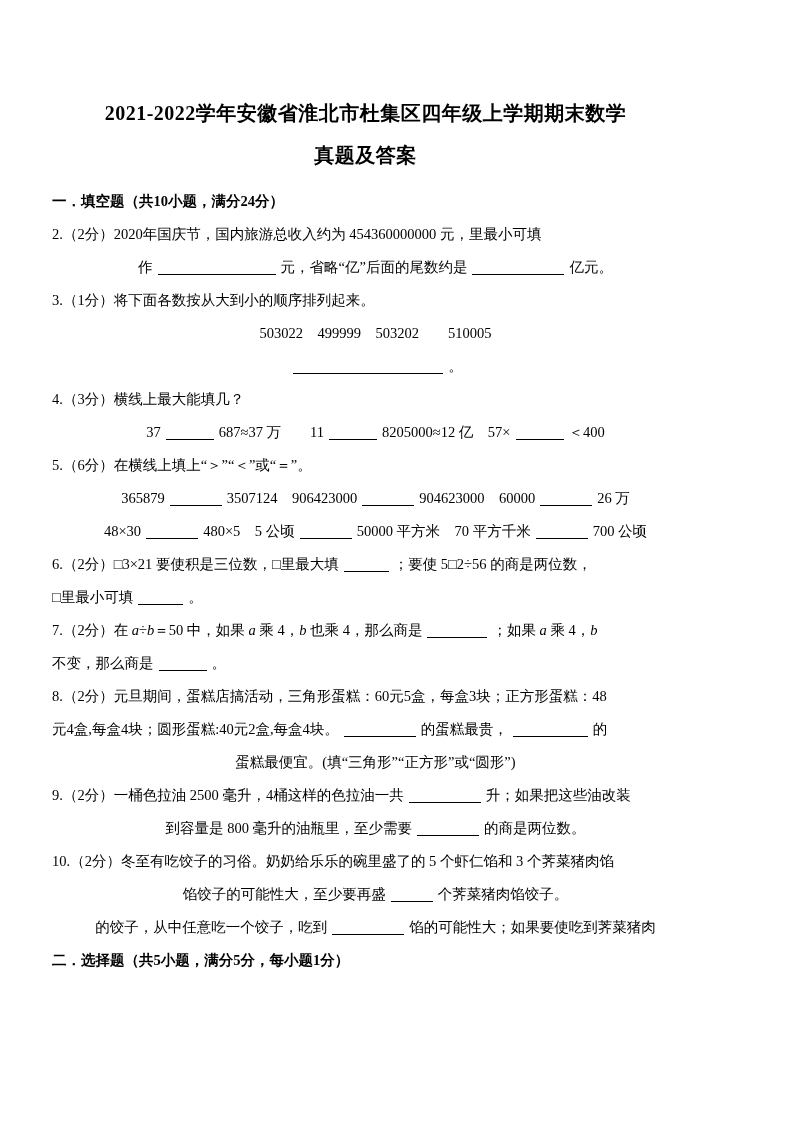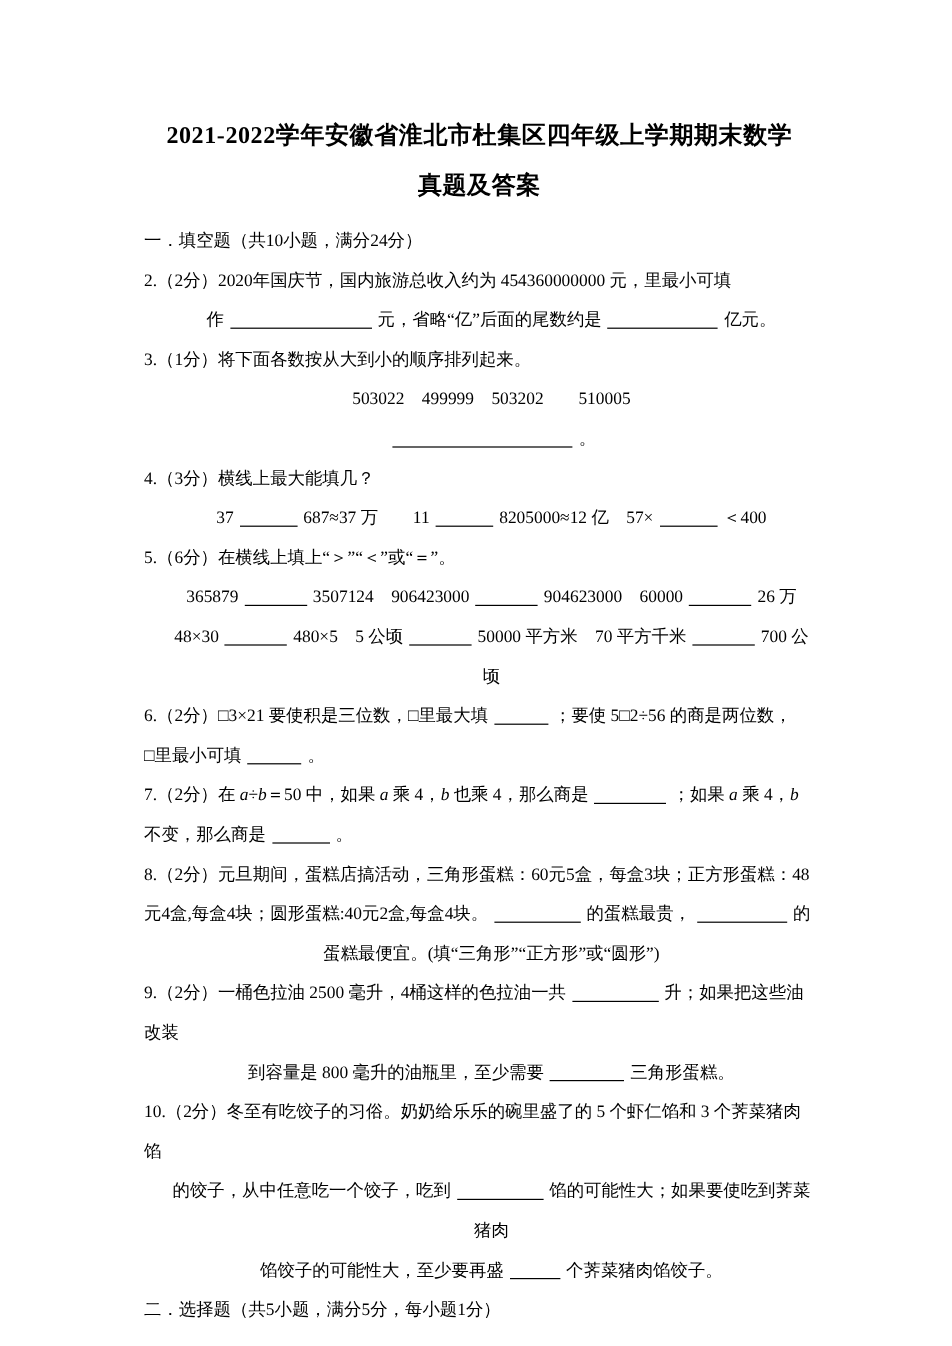--- a/index.html
+++ b/index.html
@@ -8,35 +8,35 @@
     height: 1122px;
     background: #ffffff;
     color: #000000;
     font-family: "Liberation Serif", "DejaVu Serif", serif;
     overflow: hidden;
   }
   .page {
     box-sizing: border-box;
     width: 793px;
     height: 1122px;
-    padding: 92px 114px 0 120px;
+    padding: 92px 114px 0 52px;
   }
   .title {
     text-align: center;
     font-weight: bold;
     font-size: 20px;
     line-height: 42px;
     letter-spacing: 0.5px;
   }
   .content {
     margin-top: 9px;
     font-size: 14.5px;
   }
   .section-header {
-    font-weight: normal;
+    font-weight: bold;
     line-height: 33px;
   }
   .q-line {
     line-height: 33px;
   }
   .q-line.indent {
     padding-left: 20px;
     text-align: center;
   }
   .blank {
@@ -90,22 +90,22 @@
         <div class="q-line"><span>7.（2分）在 </span><span class="variable">a</span><span>÷</span><span class="variable">b</span><span>＝50 中，如果 </span><span class="variable">a</span><span> 乘 4，</span><span class="variable">b</span><span> 也乘 4，那么商是</span><span class="blank" style="width: 60px;"></span><span>；如果 </span><span class="variable">a</span><span> 乘 4，</span><span class="variable">b</span></div>
         <div class="q-line"><span>不变，那么商是</span><span class="blank" style="width: 48px;"></span><span>。</span></div>
       </div>
       <div class="question">
         <div class="q-line"><span>8.（2分）元旦期间，蛋糕店搞活动，三角形蛋糕：60元5盒，每盒3块；正方形蛋糕：48</span></div>
         <div class="q-line"><span>元4盒,每盒4块；圆形蛋糕:40元2盒,每盒4块。</span><span class="blank" style="width: 72px;"></span><span>的蛋糕最贵，</span><span class="blank" style="width: 75px;"></span><span>的</span></div>
         <div class="q-line indent"><span>蛋糕最便宜。(填“三角形”“正方形”或“圆形”)</span></div>
       </div>
       <div class="question">
         <div class="q-line"><span>9.（2分）一桶色拉油 2500 毫升，4桶这样的色拉油一共</span><span class="blank" style="width: 72px;"></span><span>升；如果把这些油改装</span></div>
-        <div class="q-line indent"><span>到容量是 800 毫升的油瓶里，至少需要</span><span class="blank" style="width: 62px;"></span><span>三角形蛋糕。</span></div>
+        <div class="q-line indent"><span>到容量是 800 毫升的油瓶里，至少需要</span><span class="blank" style="width: 62px;"></span><span>的商是两位数。</span></div>
       </div>
       <div class="question">
         <div class="q-line"><span>10.（2分）冬至有吃饺子的习俗。奶奶给乐乐的碗里盛了的 5 个虾仁馅和 3 个荠菜猪肉馅</span></div>
+        <div class="q-line indent"><span>馅饺子的可能性大，至少要再盛</span><span class="blank" style="width: 42px;"></span><span>个荠菜猪肉馅饺子。</span></div>
         <div class="q-line indent"><span>的饺子，从中任意吃一个饺子，吃到</span><span class="blank" style="width: 72px;"></span><span>馅的可能性大；如果要使吃到荠菜猪肉</span></div>
-        <div class="q-line indent"><span>馅饺子的可能性大，至少要再盛</span><span class="blank" style="width: 42px;"></span><span>个荠菜猪肉馅饺子。</span></div>
       </div>
       <div class="section-header">二．选择题（共5小题，满分5分，每小题1分）</div>
     </div>
 </div>
 
 </body></html>

